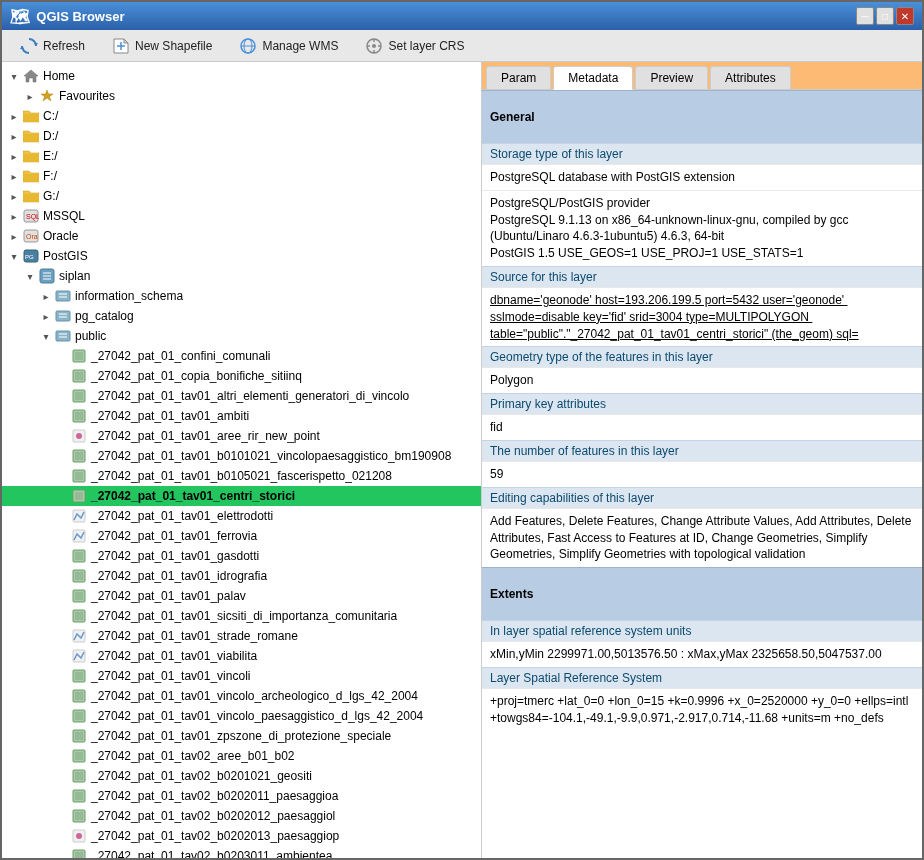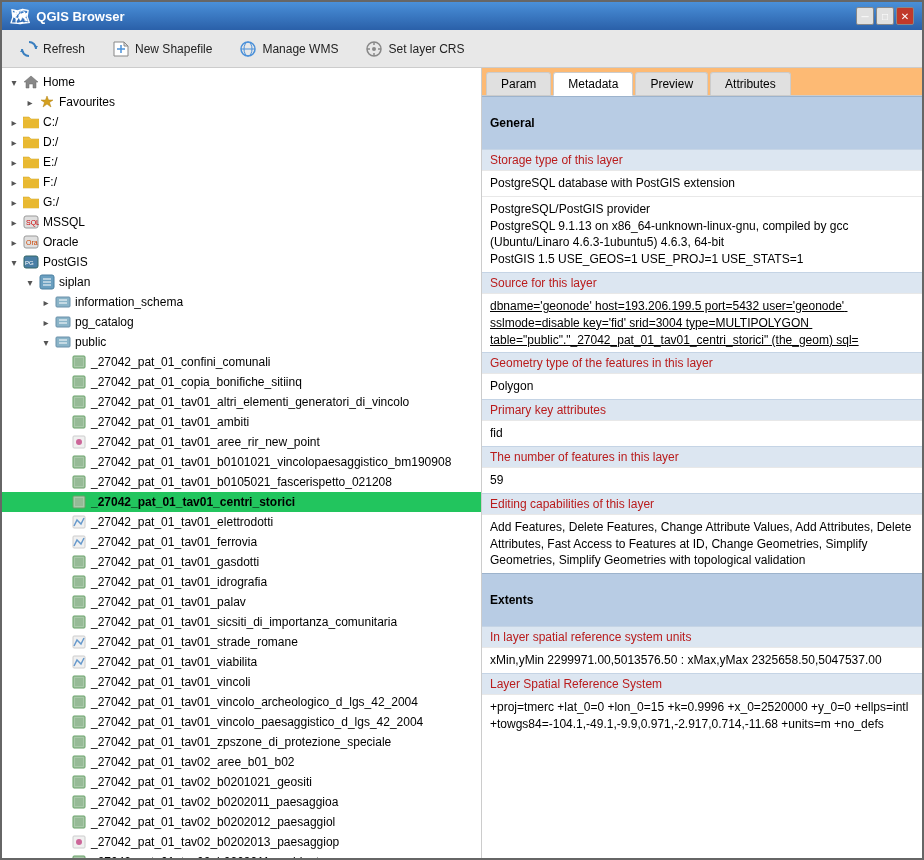--- a/index.html
+++ b/index.html
@@ -21,21 +21,21 @@
     .title-btn { width: 18px; height: 18px; border: 1px solid #888; border-radius: 2px; background: #e0e0e0; font-size: 10px; display: flex; align-items: center; justify-content: center; cursor: pointer; }
     .title-btn.close { background: #c0392b; color: white; }
 
     .toolbar {
       background: #e8e8e8;
       border-bottom: 1px solid #ccc;
       padding: 4px 8px;
       display: flex;
       align-items: center;
       gap: 8px;
-      height: 38px;
+      height: 32px;
     }
     .toolbar-btn {
       display: flex; align-items: center; gap: 4px;
       padding: 3px 8px;
       background: transparent;
       border: 1px solid transparent;
       border-radius: 3px;
       cursor: pointer;
       font-size: 12px;
       color: #222;
@@ -114,21 +114,21 @@
       font-weight: bold;
       font-size: 12px;
       border-top: 1px solid #9db3cc;
     }
     .meta-row-header {
       background: #dce6f1;
       padding: 3px 8px;
       font-weight: normal;
       font-size: 12px;
       border-top: 1px solid #c5d4e5;
-      color: #b91c1c;
+      color: #0c4a6e;
     }
     .meta-row-value {
       padding: 4px 8px;
       font-size: 12px;
       color: #000;
       line-height: 1.4;
       border-top: 1px solid #e8e8e8;
     }
     .icon-refresh { color: #3a7fbf; }
   </style>

